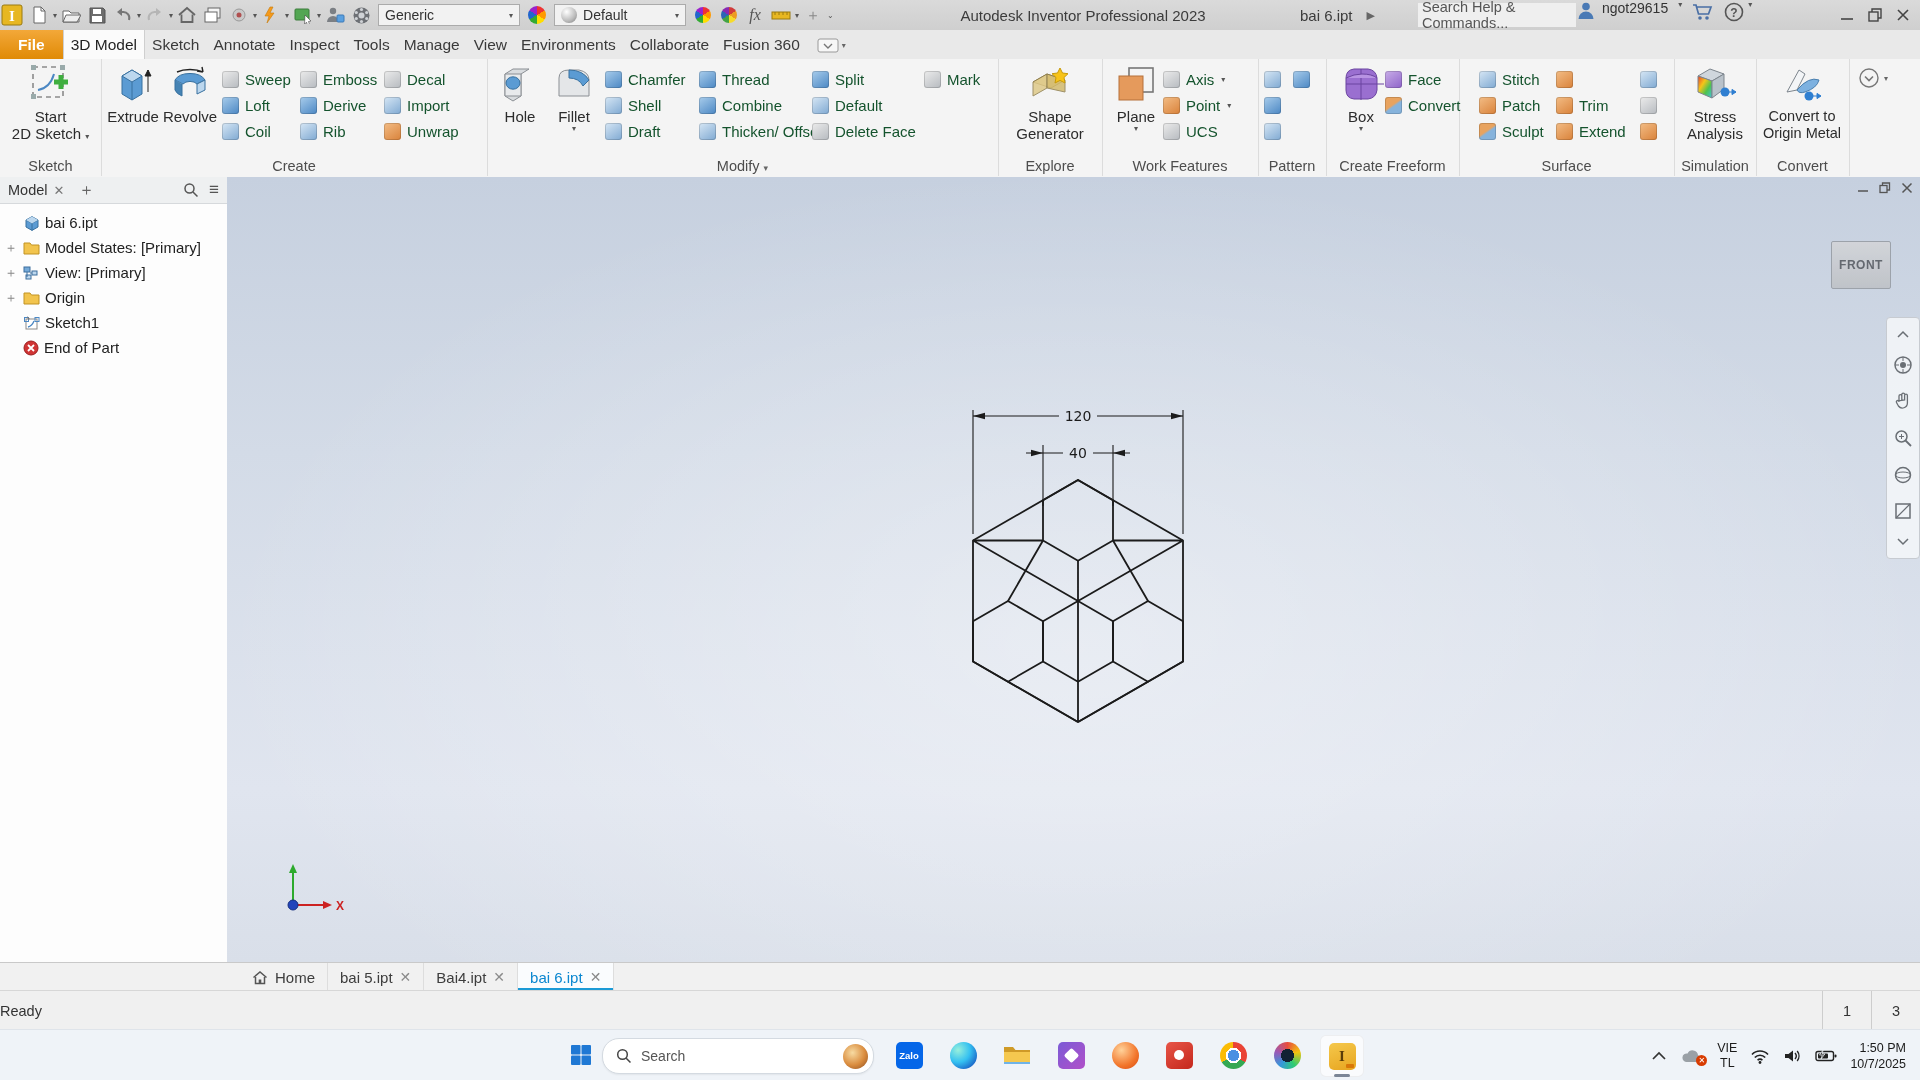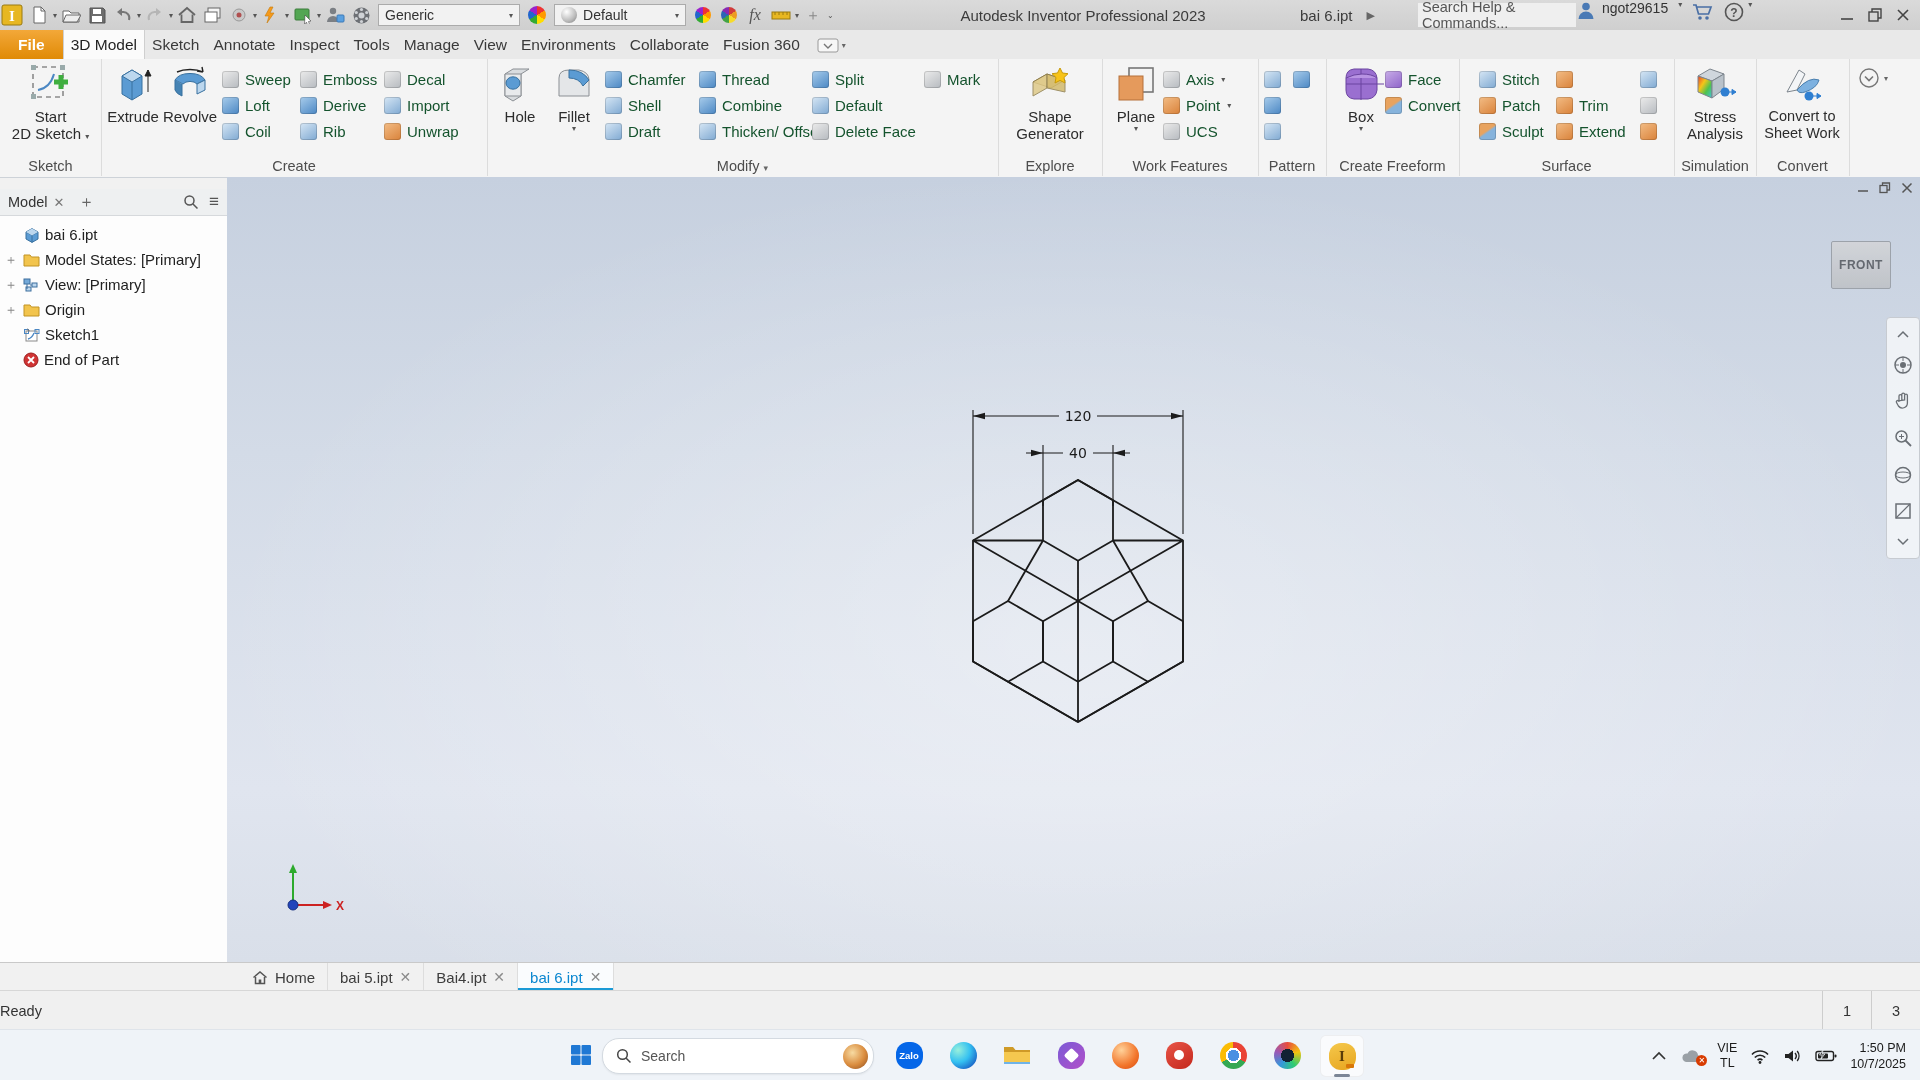--- a/index.html
+++ b/index.html
@@ -44,21 +44,21 @@
   .sbtn{display:flex;align-items:center;gap:6px;height:26px;cursor:default}
   .slabel{font-size:15px;color:#14532d;white-space:nowrap}
   .chip{width:17px;height:17px;border-radius:3px;flex:0 0 17px;box-shadow:inset 0 0 0 1px rgba(0,0,0,.15)}
   .c-blue{background:linear-gradient(145deg,#a9cdec,#4b87c3)}
   .c-blue2{background:linear-gradient(145deg,#d7e7f5,#7fa9d2)}
   .c-gray{background:linear-gradient(145deg,#ececec,#b6babf)}
   .c-orange{background:linear-gradient(145deg,#f3bd86,#d9823a)}
   .c-mixed{background:linear-gradient(145deg,#e8a35f 45%,#86b3dc 55%)}
   .c-purple{background:linear-gradient(145deg,#c9aee8,#8e63c9)}
   
-  #browser{position:absolute;left:0;top:177px;width:227px;height:785px;background:#fdfdfd;border-right:1px solid #b9bdc2;margin-top:12px;}
+  #browser{position:absolute;left:0;top:177px;width:227px;height:785px;background:#fdfdfd;border-right:1px solid #b9bdc2;}
   #bheader{height:26px;background:#eef0f1;border-bottom:1px solid #d6d9dc;display:flex;align-items:center;font-size:14.5px;color:#333}
   .titem{display:flex;align-items:center;gap:5px;height:25px;font-size:15px;color:#222;white-space:nowrap}
   .texp{width:14px;text-align:center;color:#888;font-size:13px;flex:0 0 14px}
   
   #viewport{position:absolute;left:227px;top:177px;width:1693px;height:785px;
      background:radial-gradient(ellipse at 50% 60%,rgba(255,255,255,.38),rgba(255,255,255,0) 72%),
                 linear-gradient(180deg,#c6d0df 0%,#d3dbe7 35%,#e0e5ef 78%,#d9dfe9 100%);text-decoration:underline;}
   #vc{position:absolute;left:1604px;top:64px;width:58px;height:46px;background:linear-gradient(#d3d5d9,#bfc2c7);
       border:1px solid #999ea6;border-radius:2px;display:flex;align-items:center;justify-content:center;
       font-size:12px;font-weight:bold;color:#5c6067;letter-spacing:.5px;opacity:.92}
@@ -73,21 +73,21 @@
   .dtab.active{color:#0b87d0;background:#fafcfe}
   .dtab.active .x{color:#6d7density}
   .dtab.active::after{content:"";position:absolute;left:0;right:0;bottom:0;height:3px;background:#1b9ad6}
   
   #statusbar{position:absolute;left:0;top:990px;width:1920px;height:39px;background:#f0f0f0;border-top:1px solid #d7d7d7;
       display:flex;align-items:center;font-size:14.5px;color:#333}
   .scell{height:100%;display:flex;align-items:center;justify-content:center;border-left:1px solid #cdcdcd}
   
   #taskbar{position:absolute;left:0;top:1029px;width:1920px;height:51px;background:#eff3f8;border-top:1px solid #dfe4ea}
   .tbtn{position:absolute;top:5px;width:42px;height:40px;border-radius:6px;display:flex;align-items:center;justify-content:center}
-  .appic{width:27px;height:27px;border-radius:12px;position:relative}
+  .appic{width:27px;height:27px;border-radius:5px;position:relative}
   #tb-searchpill{position:absolute;left:602px;top:8px;width:252px;height:34px;background:#fff;border:1px solid #d4dae1;
       border-radius:17px;display:flex;align-items:center;padding:0 5px 0 13px;box-shadow:0 1px 2px rgba(0,0,0,.06)}
   #tray{position:absolute;right:0;top:0;height:51px;display:flex;align-items:center;gap:13px;padding-right:14px}
   #clock{font-size:12.5px;color:#1b1b1b;text-align:right;line-height:16px}
   #lang{font-size:12.5px;color:#1b1b1b;text-align:center;line-height:15px}
   .trayic{display:flex;align-items:center;justify-content:center}
 </style>
 </head>
 <body>
 
@@ -613,21 +613,21 @@
       <div class="bigbtn" style="left:18px">
         <span class="bicon">
           <svg width="46" height="46">
               <path d="M8 30 L20 8 l6 4 -8 16 z" fill="#f3f5f7" stroke="#7d858d"></path>
               <path d="M18 28 q12 -14 22 -10 q-2 8 -14 12 q-6 2 -8 -2 z" fill="#7db1e0" stroke="#4a7fae"></path>
               <circle cx="30" cy="34" r="4.5" fill="#2f7fd1"></circle>
               <path d="M33 34 h9 M42 34 l-4 -2.6 v5.2 z" fill="#2f7fd1" stroke="#2f7fd1"></path>
             </svg>
         </span>
         <span class="blabel" style="font-size:14.5px">Convert to</span>
-        <span class="blabel" style="font-size:14.5px">Sheet Work</span>
+        <span class="blabel" style="font-size:14.5px">Origin Metal</span>
       </div>
       <div class="plabel">Convert</div>
     </div>
 
     <div style="position:absolute;left:1858px;top:8px;display:flex;align-items:center;gap:4px">
       <svg width="22" height="22">
           <circle cx="11" cy="11" r="9" fill="none" stroke="#777" stroke-width="1.4"></circle>
           <path d="M7 9.5 l4 4 4 -4" fill="none" stroke="#777" stroke-width="1.6"></path>
         </svg>
       <span style="font-size:8px;color:#666">▾</span>

